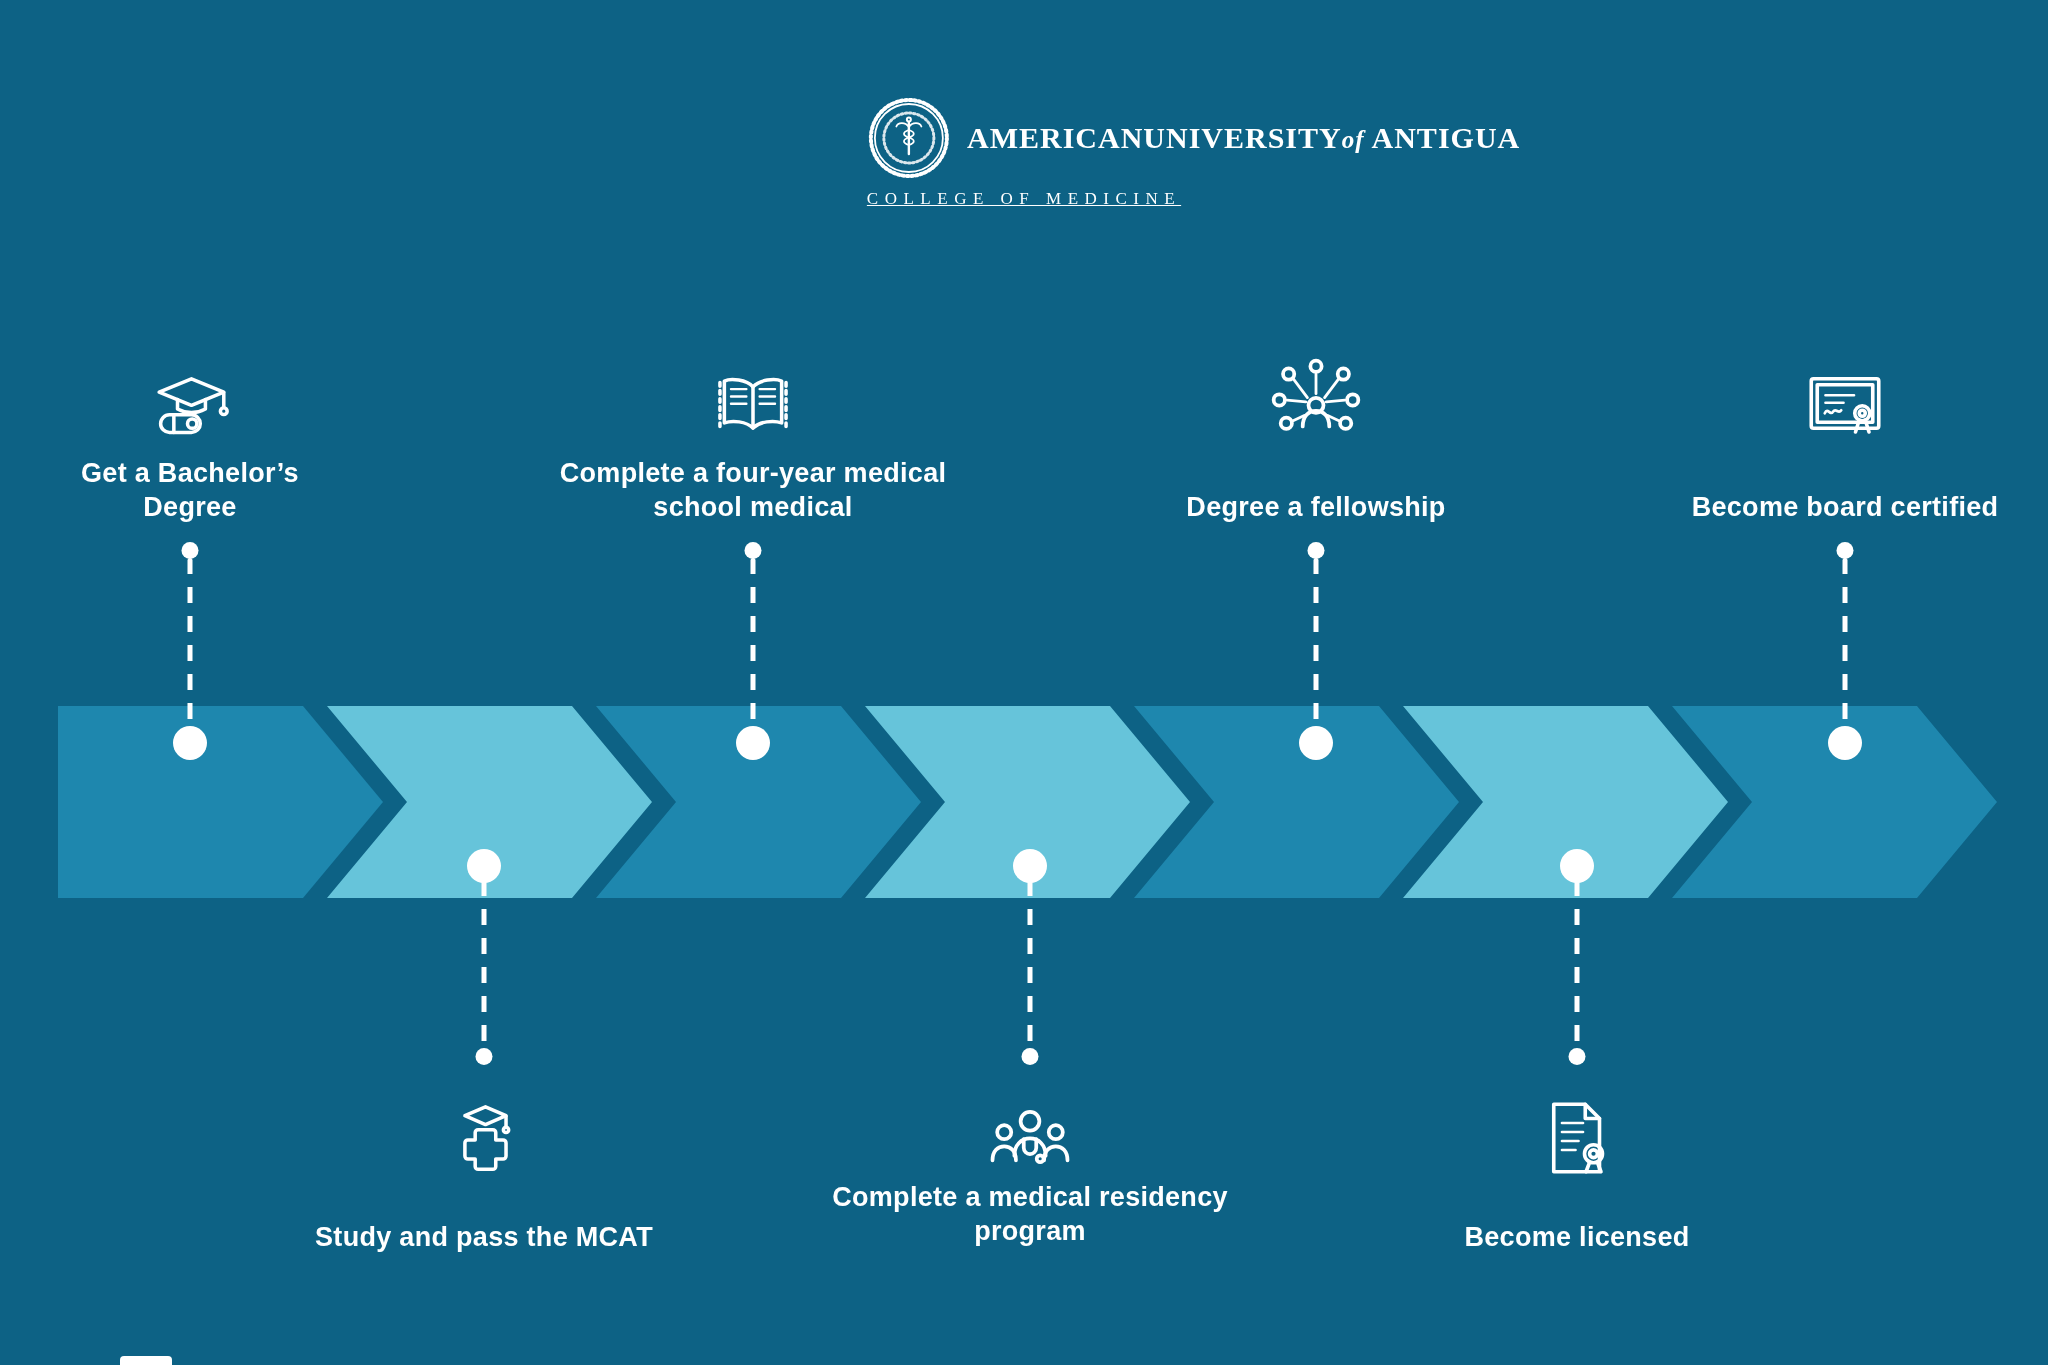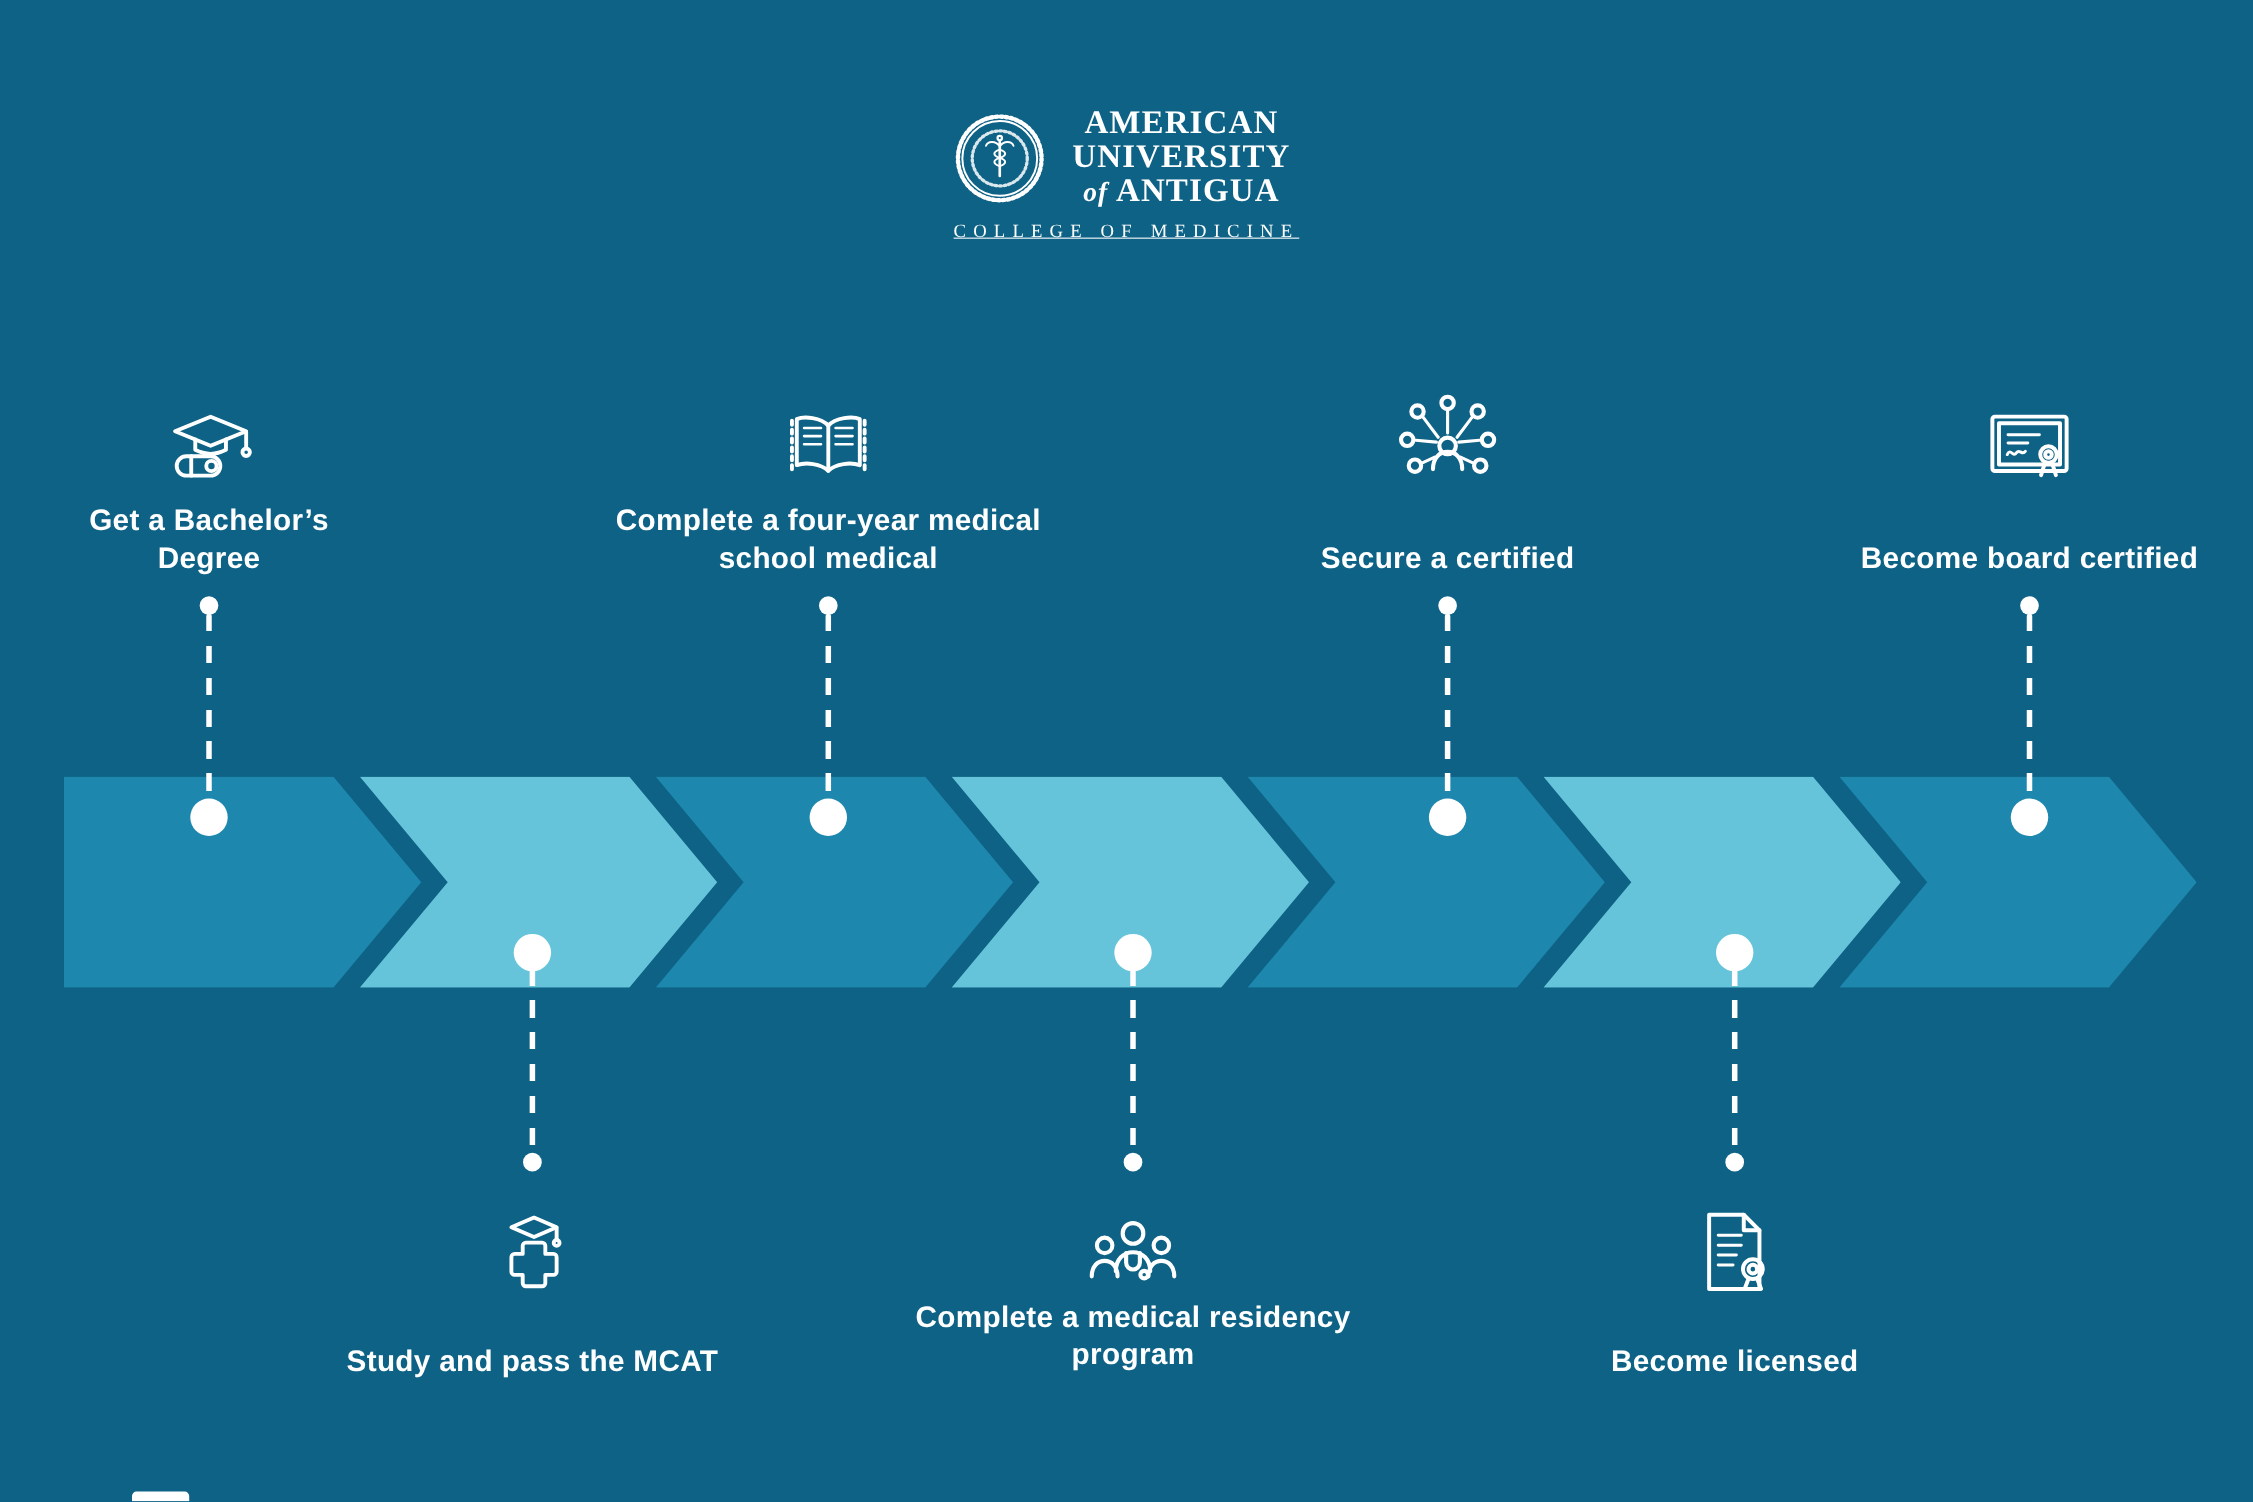--- a/index.html
+++ b/index.html
@@ -12,21 +12,21 @@
   .canvas{
     position:relative;width:2048px;height:1365px;overflow:hidden;
     background:var(--background);color:var(--foreground);
     font-family:"Liberation Sans","DejaVu Sans",sans-serif;
   }
 
   
   .logo{position:absolute;top:96px;left:50%;transform:translateX(-50%);
         display:flex;flex-direction:column;align-items:center;}
   .logo-row{display:flex;align-items:center;gap:16px;}
-  .logo-text{display:flex;flex-direction:column;align-items:center;width:214px;}
+  .logo-text{display:flex;flex-direction:row;width:214px;}
   .l-main{font-family:"Liberation Serif","DejaVu Serif",serif;font-weight:bold;
           font-size:30px;line-height:31px;letter-spacing:1px;white-space:nowrap;}
   .l-of{font-style:italic;font-size:25px;font-weight:600;margin-right:7px;margin-top:29px;}
   .college{font-family:"Liberation Serif","DejaVu Serif",serif;font-size:17px;
            letter-spacing:6.5px;margin-top:9px;font-weight:500;white-space:nowrap;text-decoration:underline;}
 
   
   .band{position:absolute;left:0;top:706px;width:2048px;height:192px;}
   .chev{position:absolute;top:0;width:325px;height:192px;}
   .chev.dark{background:var(--chevron-dark);}
@@ -177,21 +177,21 @@
       <circle cx="13" cy="45" r="3.6"></circle>
       <circle cx="51" cy="45" r="3.6"></circle>
       <path d="M32 26 V13.5" stroke-width="1.8"></path>
       <path d="M26.5 28.5 L17.5 16.5" stroke-width="1.8"></path>
       <path d="M37.5 28.5 L46.5 16.5" stroke-width="1.8"></path>
       <path d="M25.5 31.3 L13.5 30.2" stroke-width="1.8"></path>
       <path d="M38.5 31.3 L50.5 30.2" stroke-width="1.8"></path>
       <path d="M24.5 40 L17 43.5" stroke-width="1.8"></path>
       <path d="M39.5 40 L47 43.5" stroke-width="1.8"></path>
     </svg>
-    <div class="label nowrap">Secure a certified</div>
+    <div class="label nowrap">Degree a fellowship</div>
     <span class="dot-small"></span>
     <span class="dash"></span>
     <span class="dot-big"></span>
   </div>
 
   <div class="step below s6">
     <span class="dot-big"></span>
     <span class="dash"></span>
     <span class="dot-small"></span>
     <svg class="icon" width="96" height="96" viewBox="0 0 64 64">

